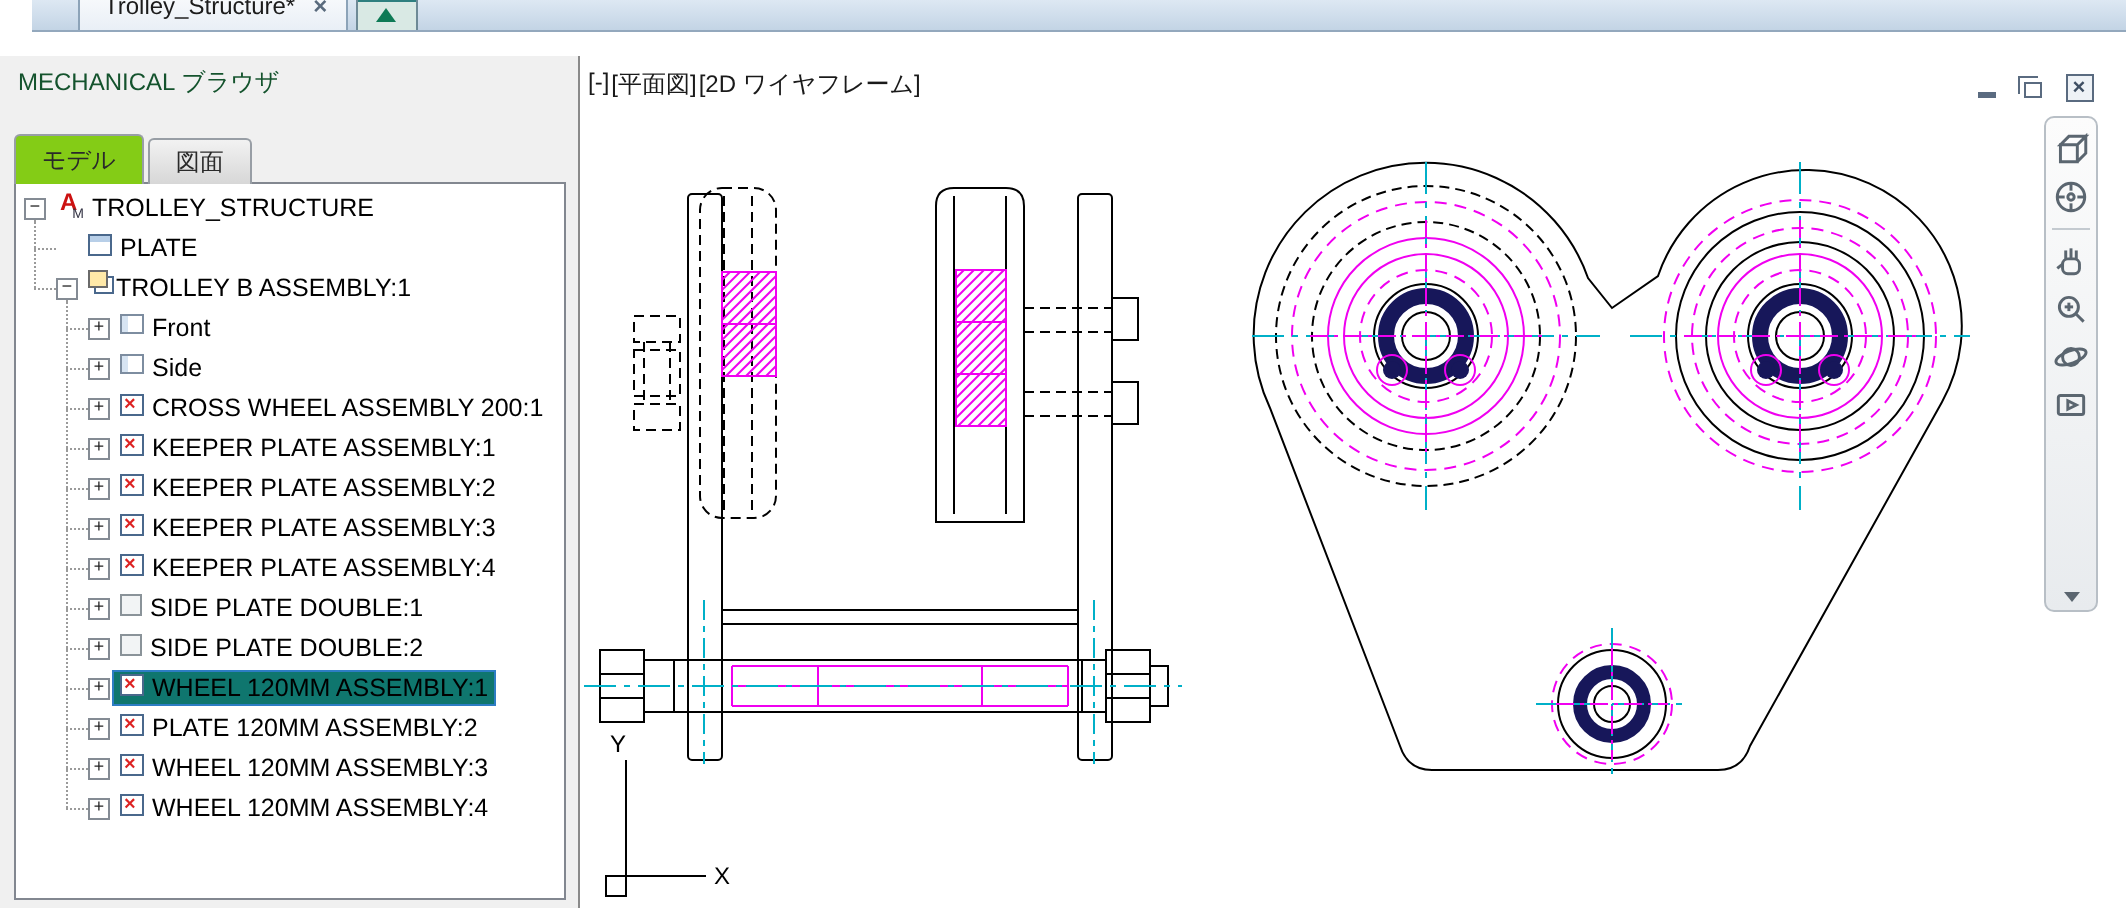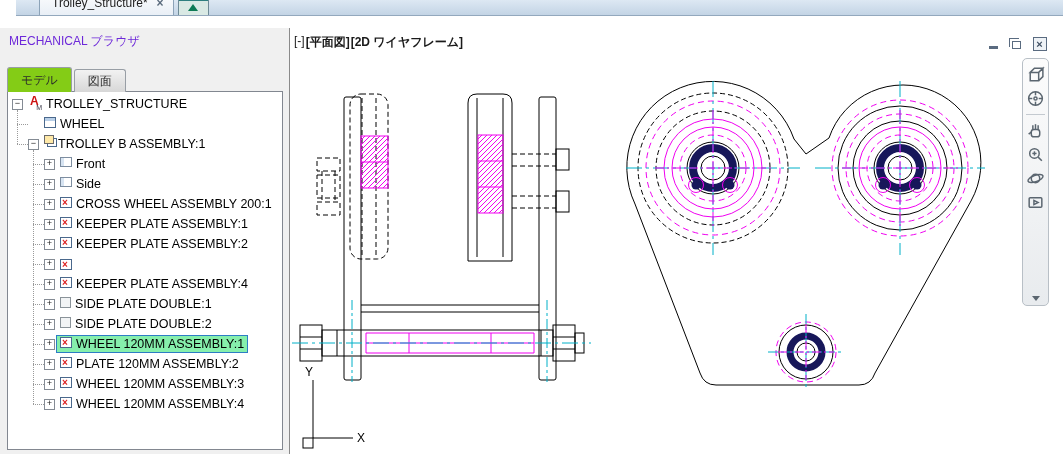--- a/index.html
+++ b/index.html
@@ -15,37 +15,37 @@
   background:linear-gradient(#fefefe,#e9eff6);border:1px solid #8ca3b8;border-bottom:none;
   border-radius:4px 4px 0 0;font-size:12px;color:#1c1c1c}
 .doc-tab-title{white-space:nowrap}
 .doc-tab-close{margin-left:9px;font-size:12px;line-height:12px;color:#5a6b7d;font-weight:bold}
 .new-tab{position:relative;height:24px;width:31px;margin-left:4px;border:1px solid #6e8a96;border-bottom:none;
   border-radius:4px 4px 0 0;background:linear-gradient(#2e7f7f 0 9px,#d9e9e4 9px);display:flex;align-items:flex-end;justify-content:center}
 .new-tab-arrow{width:0;height:0;margin-bottom:4px;border-left:5px solid transparent;border-right:5px solid transparent;border-bottom:7px solid #0d7a55}
 
 
 .panel{position:absolute;left:0;top:28px;width:290px;bottom:0;background:#f0f0f0;border-right:1px solid #8a8a8a}
-.panel-title{height:26px;line-height:26px;padding-left:9px;font-size:12px;color:#6d28d9}
+.panel-title{height:26px;line-height:26px;padding-left:9px;font-size:12px;color:#14532d}
 .panel-tabs{position:absolute;left:7px;top:39px;height:25px;display:flex;align-items:flex-end;z-index:2}
 .ptab{height:23px;padding:0 13px;font-size:12px;display:flex;align-items:center;margin-right:2px;
   border:1px solid #989ea5;border-bottom:none;border-radius:3px 3px 0 0;
   background:linear-gradient(#f2f2f2,#d7d7d7);color:#2a2a2a}
 .ptab.active{height:25px;background:#84cc16;position:relative;z-index:3}
 .tree{position:absolute;left:7px;right:6px;top:63px;bottom:4px;background:#fff;border:1px solid #828790;overflow:hidden;padding-top:2px}
 .guide{position:absolute;width:0;border-left:1px dotted #9a9a9a}
 .g1{left:9px;top:18px;height:34px}
 .g2{left:25px;top:58px;height:254px}
 .tree-row{height:20px;display:flex;align-items:center;font-size:12.5px;white-space:nowrap;position:relative}
 .tree-row.lvl1::before{content:"";position:absolute;left:9px;top:10px;width:11px;border-top:1px dotted #9a9a9a}
 .tree-row.lvl2::before{content:"";position:absolute;left:25px;top:10px;width:11px;border-top:1px dotted #9a9a9a}
 .expander{width:11px;height:11px;flex:none;border:1px solid #848b94;background:#fff;
   font-size:9px;line-height:8px;text-align:center;color:#222;margin-right:2px;font-family:"Liberation Mono","DejaVu Sans Mono",monospace}
 .row-main{display:flex;align-items:flex-start;padding:1px 3px 1px 1px}
-.sel .row-main{background:#86efac;outline:1px solid #2d7dc4}
+.sel .row-main{background:#0f766e;outline:1px solid #2d7dc4}
 .tree-icon{width:14px;height:12px;margin:0 4px 0 2px;flex:none;position:relative;display:inline-block}
 .ic-mech-root::before{content:"A";position:absolute;left:2px;top:-2px;color:#c11;font-weight:bold;font-size:12px;line-height:12px}
 .ic-mech-root::after{content:"M";position:absolute;right:0;bottom:-2px;font-size:7px;color:#334}
 .ic-table{width:12px;height:11px;border:1px solid #4a688c;background:linear-gradient(#b8cfe8 0 3px,#fff 3px)}
 .ic-assembly{width:10px;height:9px;margin-top:-2px;border:1px solid #6a6a6a;background:#ffe9a8;box-shadow:3px 3px 0 -1px #fff,3px 3px 0 0 #4a688c}
 .ic-view{width:12px;height:10px;border:1px solid #7d8da0;background:linear-gradient(90deg,#d7e4f2 0 3px,#fff 3px)}
 .ic-part{width:12px;height:11px;border:1px solid #4a688c;background:#fff}
 .ic-part::before{content:"×";position:absolute;left:1px;top:-1px;font-size:10px;line-height:11px;color:#d22;font-weight:bold}
 .ic-plate{width:11px;height:11px;border:1px solid #8a9399;background:#f2f4f5}
 
@@ -61,21 +61,21 @@
 .cl{stroke-dasharray:16 4 3 4}
 .cl2{stroke-dasharray:10 3 3 3}
 .ring{stroke:#17175a;stroke-width:8;fill:none}
 .ring2{stroke:#17175a;stroke-width:7;fill:none}
 .dot{fill:#17175a;stroke:none}
 .hb{stroke:#f000f0;fill:none}
 .ucst{fill:#000;font-size:12px;stroke:none}
 
 .vp-label{position:absolute;left:3px;top:6px;font-size:12px;color:#1a1a1a;display:flex}
 .vp-label .seg{margin-right:1px}
-.vp-label .b{font-weight:bold}
+.vp-label .b{font-weight:normal}
 
 .winbtns{position:absolute;top:9px;right:16px;display:flex;gap:8px;align-items:center}
 .wb{width:15px;height:14px;display:flex;align-items:center;justify-content:center}
 .wb-min{width:9px;height:3px;background:#5a6b80;margin-top:7px}
 .wb-res{width:9px;height:8px;border:1px solid #5a6b80;position:relative;margin-top:2px}
 .wb-res::before{content:"";position:absolute;left:-4px;top:-4px;width:9px;height:8px;border:1px solid #5a6b80;border-right:none;border-bottom:none}
 .wb-close{font-size:11px;font-weight:bold;color:#3f4f63;border:1px solid #5a6b80;width:14px;height:14px;line-height:12px;text-align:center;background:#eef2f6}
 
 .navbar{position:absolute;top:30px;right:14px;width:27px;height:248px;
   background:linear-gradient(#fcfcfc,#e8ebee);border:1px solid #b8bfc6;border-radius:5px;
@@ -118,21 +118,21 @@
     <span class="expander">−</span>
     <span class="row-main">
       <span class="tree-icon ic-mech-root"></span>
       <span class="tree-label">TROLLEY_STRUCTURE</span>
     </span>
   </div>
           <div class="tree-row lvl1" style="padding-left: 20px;">
     <span class="expander" style="visibility: hidden;"></span>
     <span class="row-main">
       <span class="tree-icon ic-table"></span>
-      <span class="tree-label">WHEEL</span>
+      <span class="tree-label">PLATE</span>
     </span>
   </div>
           <div class="tree-row lvl1" style="padding-left: 20px;">
     <span class="expander">−</span>
     <span class="row-main">
       <span class="tree-icon ic-assembly"></span>
       <span class="tree-label">TROLLEY B ASSEMBLY:1</span>
     </span>
   </div>
           <div class="tree-row lvl2" style="padding-left: 36px;">
@@ -167,20 +167,21 @@
     <span class="expander">+</span>
     <span class="row-main">
       <span class="tree-icon ic-part"></span>
       <span class="tree-label">KEEPER PLATE ASSEMBLY:2</span>
     </span>
   </div>
           <div class="tree-row lvl2" style="padding-left: 36px;">
     <span class="expander">+</span>
     <span class="row-main">
       <span class="tree-icon ic-part"></span>
+      <span class="tree-label">KEEPER PLATE ASSEMBLY:3</span>
     </span>
   </div>
           <div class="tree-row lvl2" style="padding-left: 36px;">
     <span class="expander">+</span>
     <span class="row-main">
       <span class="tree-icon ic-part"></span>
       <span class="tree-label">KEEPER PLATE ASSEMBLY:4</span>
     </span>
   </div>
           <div class="tree-row lvl2" style="padding-left: 36px;">

